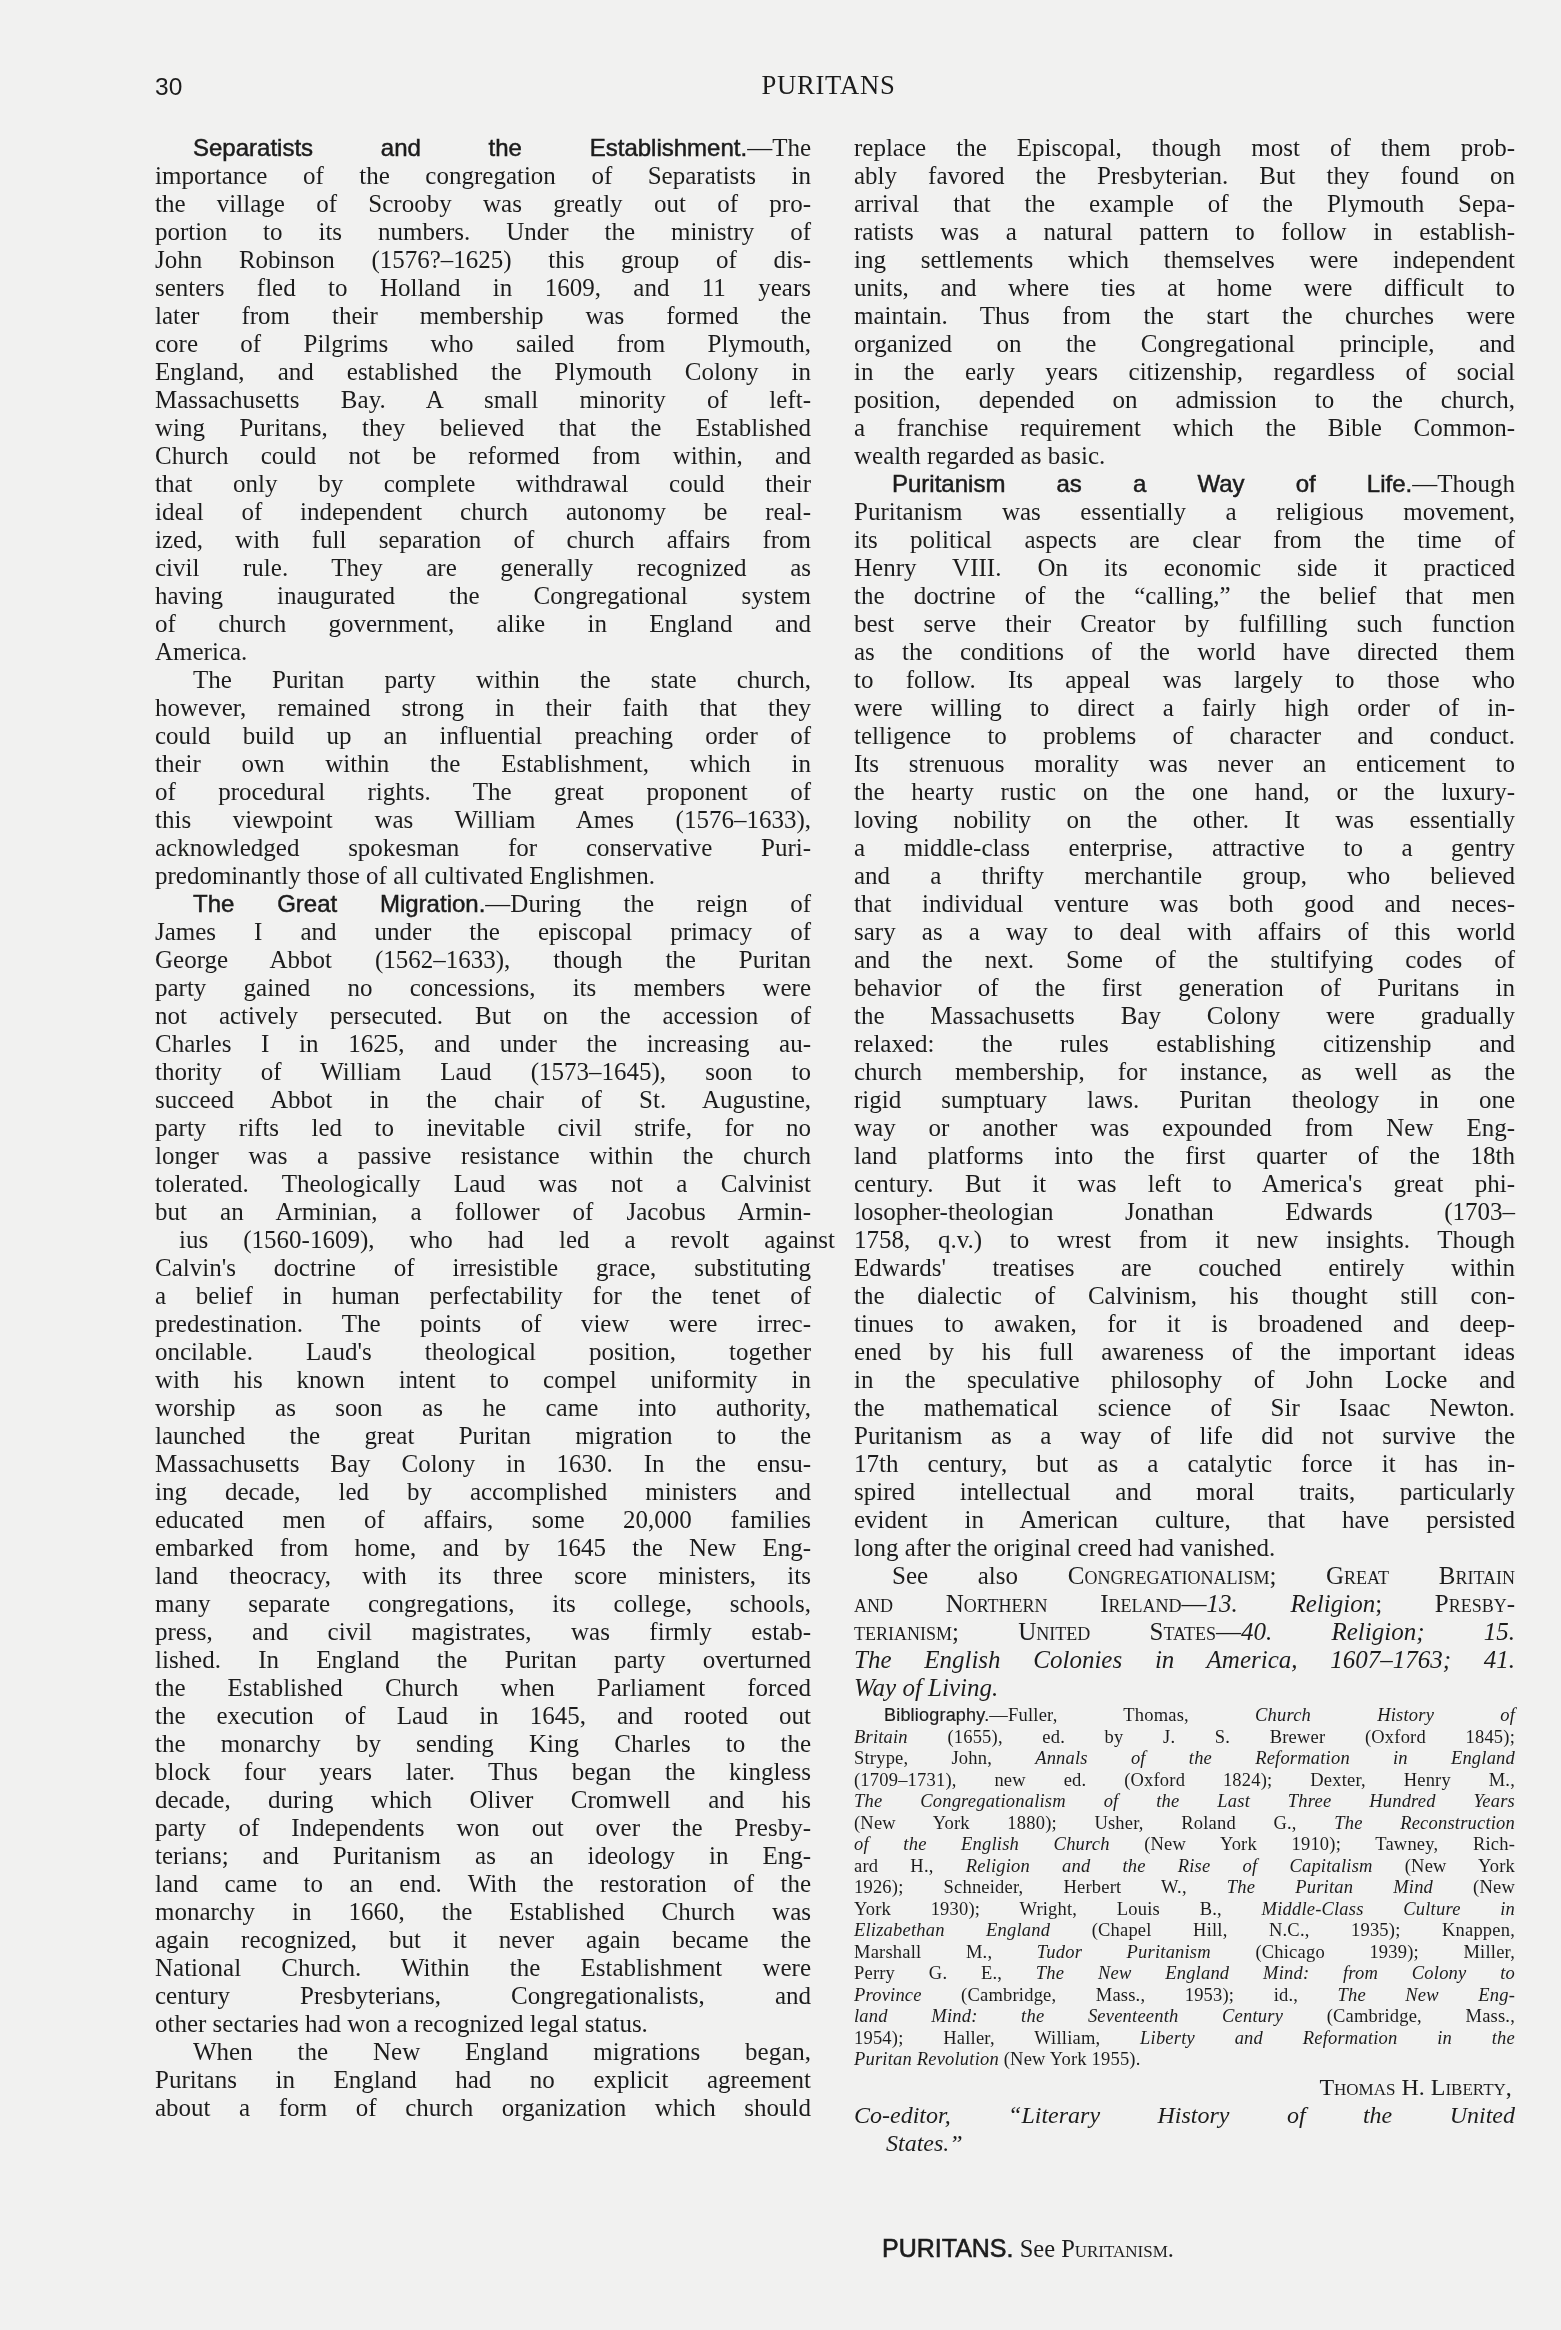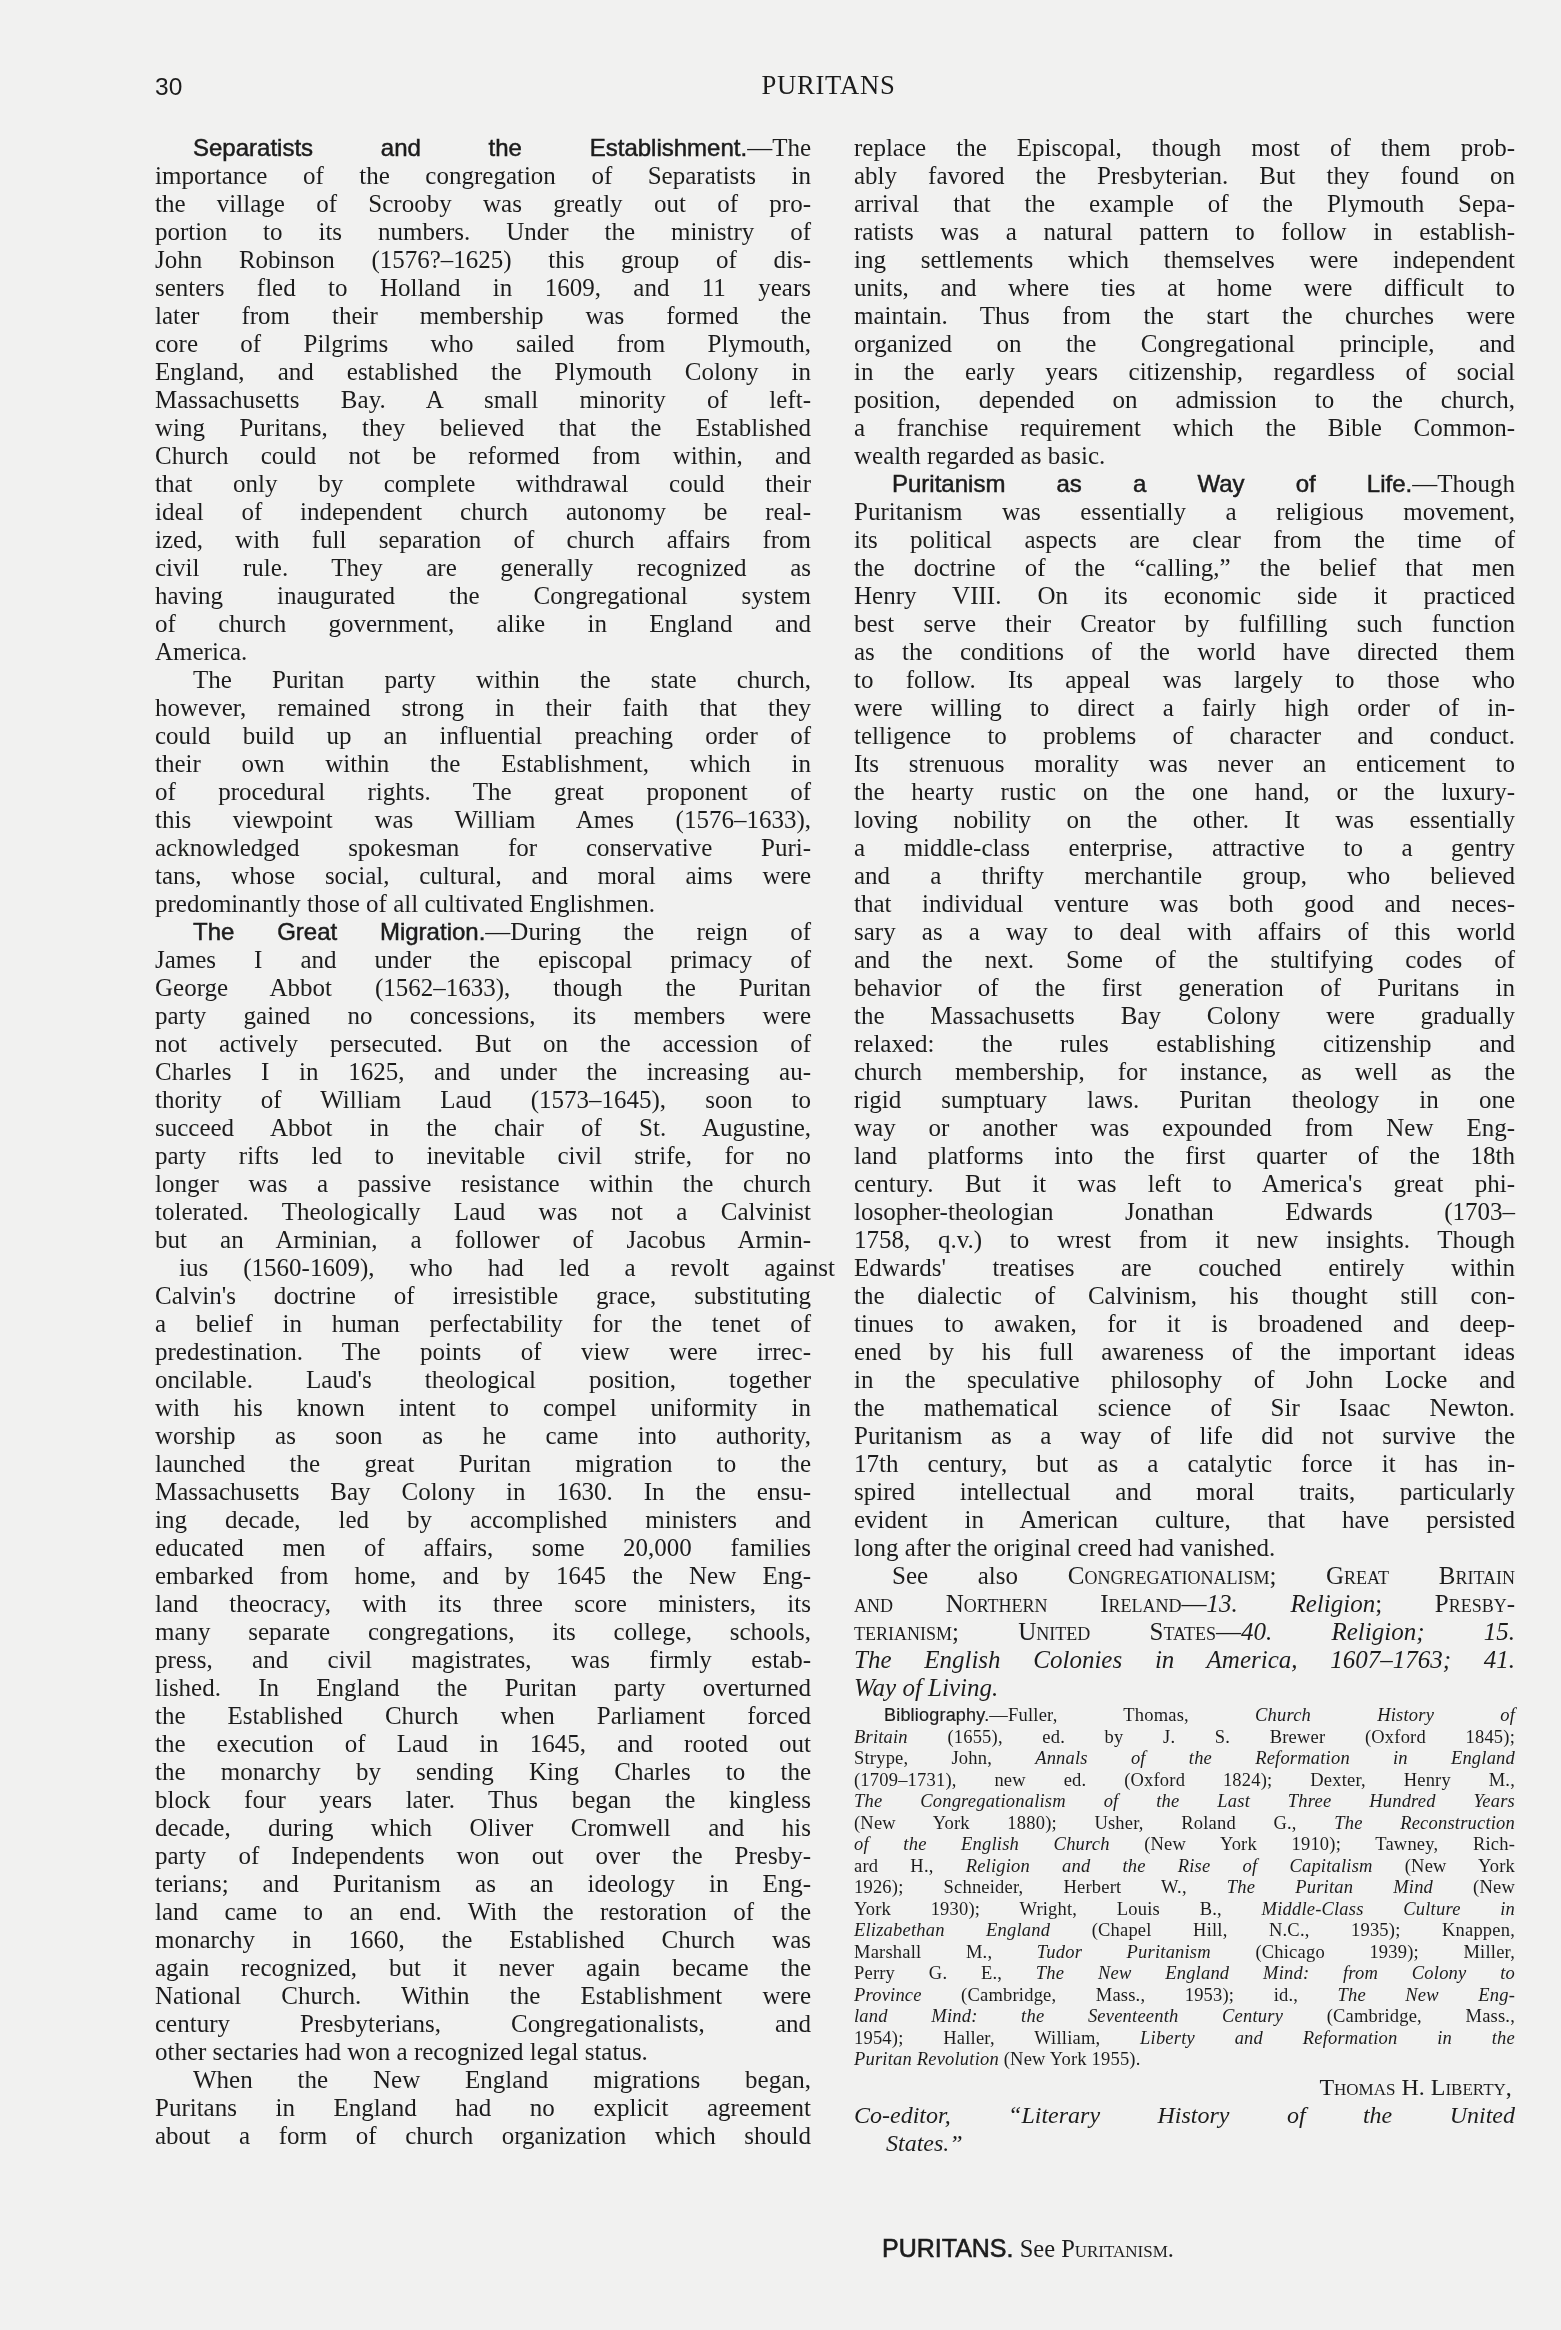--- a/index.html
+++ b/index.html
@@ -92,21 +92,20 @@
       <span class="line" style="width: 656px; box-sizing: border-box;"><span>having inaugurated the Congregational system</span></span>
       <span class="line" style="width: 656px; box-sizing: border-box;"><span>of church government, alike in England and</span></span>
       <span class="line last" style="width: 656px; box-sizing: border-box;"><span>America.</span></span>
       <span class="line indent" style="width: 656px; box-sizing: border-box;"><span>The Puritan party within the state church,</span></span>
       <span class="line" style="width: 656px; box-sizing: border-box;"><span>however, remained strong in their faith that they</span></span>
       <span class="line" style="width: 656px; box-sizing: border-box;"><span>could build up an influential preaching order of</span></span>
       <span class="line" style="width: 656px; box-sizing: border-box;"><span>their own within the Establishment, which in</span></span>
       <span class="line" style="width: 656px; box-sizing: border-box;"><span>of procedural rights. The great proponent of</span></span>
       <span class="line" style="width: 656px; box-sizing: border-box;"><span>this viewpoint was William Ames (1576–1633),</span></span>
       <span class="line" style="width: 656px; box-sizing: border-box;"><span>acknowledged spokesman for conservative Puri-</span></span>
-      <span class="line" style="width: 656px; box-sizing: border-box;"><span>tans, whose social, cultural, and moral aims were</span></span>
       <span class="line last" style="width: 656px; box-sizing: border-box;"><span>predominantly those of all cultivated Englishmen.</span></span>
       <span class="line indent" style="width: 656px; box-sizing: border-box;"><span class="b">The Great Migration.</span><span>—During the reign of</span></span>
       <span class="line" style="width: 656px; box-sizing: border-box;"><span>James I and under the episcopal primacy of</span></span>
       <span class="line" style="width: 656px; box-sizing: border-box;"><span>George Abbot (1562–1633), though the Puritan</span></span>
       <span class="line" style="width: 656px; box-sizing: border-box;"><span>party gained no concessions, its members were</span></span>
       <span class="line" style="width: 656px; box-sizing: border-box;"><span>not actively persecuted. But on the accession of</span></span>
       <span class="line" style="width: 656px; box-sizing: border-box;"><span>Charles I in 1625, and under the increasing au-</span></span>
       <span class="line" style="width: 656px; box-sizing: border-box;"><span>thority of William Laud (1573–1645), soon to</span></span>
       <span class="line" style="width: 656px; box-sizing: border-box;"><span>succeed Abbot in the chair of St. Augustine,</span></span>
       <span class="line" style="width: 656px; box-sizing: border-box;"><span>party rifts led to inevitable civil strife, for no</span></span>
@@ -157,22 +156,22 @@
         <span class="line" style="width: 661px; box-sizing: border-box;"><span>units, and where ties at home were difficult to</span></span>
         <span class="line" style="width: 661px; box-sizing: border-box;"><span>maintain. Thus from the start the churches were</span></span>
         <span class="line" style="width: 661px; box-sizing: border-box;"><span>organized on the Congregational principle, and</span></span>
         <span class="line" style="width: 661px; box-sizing: border-box;"><span>in the early years citizenship, regardless of social</span></span>
         <span class="line" style="width: 661px; box-sizing: border-box;"><span>position, depended on admission to the church,</span></span>
         <span class="line" style="width: 661px; box-sizing: border-box;"><span>a franchise requirement which the Bible Common-</span></span>
         <span class="line last" style="width: 661px; box-sizing: border-box;"><span>wealth regarded as basic.</span></span>
         <span class="line indent" style="width: 661px; box-sizing: border-box;"><span class="b">Puritanism as a Way of Life.</span><span>—Though</span></span>
         <span class="line" style="width: 661px; box-sizing: border-box;"><span>Puritanism was essentially a religious movement,</span></span>
         <span class="line" style="width: 661px; box-sizing: border-box;"><span>its political aspects are clear from the time of</span></span>
+        <span class="line" style="width: 661px; box-sizing: border-box;"><span>Henry VIII. On its economic side it practiced</span></span>
         <span class="line" style="width: 661px; box-sizing: border-box;"><span>the doctrine of the “calling,” the belief that men</span></span>
-        <span class="line" style="width: 661px; box-sizing: border-box;"><span>Henry VIII. On its economic side it practiced</span></span>
         <span class="line" style="width: 661px; box-sizing: border-box;"><span>best serve their Creator by fulfilling such function</span></span>
         <span class="line" style="width: 661px; box-sizing: border-box;"><span>as the conditions of the world have directed them</span></span>
         <span class="line" style="width: 661px; box-sizing: border-box;"><span>to follow. Its appeal was largely to those who</span></span>
         <span class="line" style="width: 661px; box-sizing: border-box;"><span>were willing to direct a fairly high order of in-</span></span>
         <span class="line" style="width: 661px; box-sizing: border-box;"><span>telligence to problems of character and conduct.</span></span>
         <span class="line" style="width: 661px; box-sizing: border-box;"><span>Its strenuous morality was never an enticement to</span></span>
         <span class="line" style="width: 661px; box-sizing: border-box;"><span>the hearty rustic on the one hand, or the luxury-</span></span>
         <span class="line" style="width: 661px; box-sizing: border-box;"><span>loving nobility on the other. It was essentially</span></span>
         <span class="line" style="width: 661px; box-sizing: border-box;"><span>a middle-class enterprise, attractive to a gentry</span></span>
         <span class="line" style="width: 661px; box-sizing: border-box;"><span>and a thrifty merchantile group, who believed</span></span>

